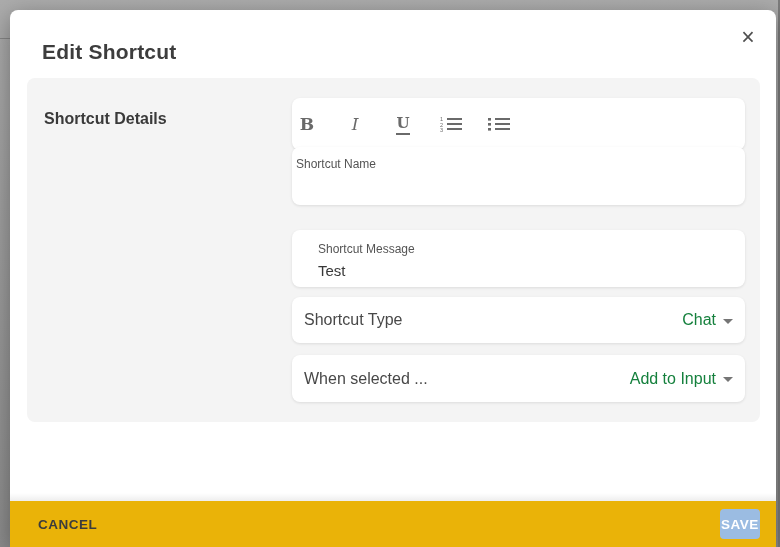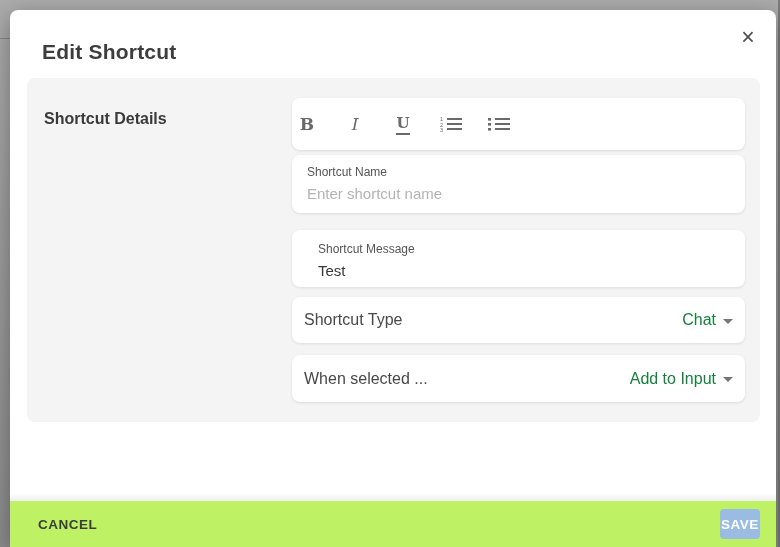--- a/index.html
+++ b/index.html
@@ -44,21 +44,21 @@
   .card-toolbar { top:20px; height:52px; display:flex; align-items:center; padding-left:0; }
   .tb-btn {
     width:30px; height:36px; margin-right:18px; border:none; background:transparent; cursor:pointer;
     display:flex; align-items:center; justify-content:center; color:#6a6a6a; padding:0;
   }
   .tb-bold   { font-family:"DejaVu Serif", serif; font-weight:bold; font-size:17px; }
   .tb-italic { font-family:"DejaVu Serif", serif; font-style:italic; font-size:17px; }
   .tb-under  { font-family:"DejaVu Serif", serif; font-weight:bold; font-size:15px; }
   .tb-under span { border-bottom:2px solid #6a6a6a; padding-bottom:1px; }
 
-  .card-name    { top:77px;  height:58px; padding:10px 15px; }
+  .card-name    { top:69px;  height:58px; padding:10px 4px; }
   .card-message { top:152px; height:57px; padding:12px 26px; }
   .field-label { font-size:12px; color:#545454; display:block; }
   .field-input {
     border:none; outline:none; background:transparent; width:100%;
     font-family:"Liberation Sans", sans-serif;
     font-size:15px; color:#383838; margin-top:6px; padding:0;
   }
   .field-input::placeholder { color:#b3b3b3; opacity:1; }
 
   .card-row { height:46px; display:flex; align-items:center; justify-content:space-between;
@@ -73,21 +73,21 @@
     border-left:5px solid transparent; border-right:5px solid transparent;
     border-top:5px solid #757575;
   }
 
   .scroll-shadow {
     position:absolute; left:0; top:483px; width:100%; height:8px;
     background:linear-gradient(to bottom, rgba(0,0,0,0), rgba(0,0,0,0.065));
   }
   .footer {
     position:absolute; left:0; top:491px; width:100%; height:46px;
-    background:#bef264; display:flex; align-items:center; justify-content:space-between;
+    background:#eab308; display:flex; align-items:center; justify-content:space-between;
     padding:0 16px 0 28px;
   }
   .cancel-btn {
     border:none; background:transparent; cursor:pointer; padding:0;
     font-family:"Liberation Sans", sans-serif;
     font-size:13.5px; font-weight:bold; letter-spacing:0.5px; color:#3c3c3c;
   }
   .save-btn {
     border:none; cursor:pointer; width:40px; height:30px; border-radius:4px;
     font-family:"Liberation Sans", sans-serif;
@@ -141,21 +141,20 @@
             <rect x="7" y="2" width="15" height="2" fill="#6a6a6a"></rect>
             <rect x="7" y="7" width="15" height="2" fill="#6a6a6a"></rect>
             <rect x="7" y="12" width="15" height="2" fill="#6a6a6a"></rect>
           </svg>
         </span>
       </button>
     </div>
 
     <div class="card card-name">
       <span class="field-label">Shortcut Name</span>
-      <input class="field-input" type="text" placeholder="Enter shortcut name" style="">
     </div>
 
     <div class="card card-message">
       <span class="field-label">Shortcut Message</span>
       <input class="field-input" type="text" value="Test" style="">
     </div>
 
     <div class="card card-row card-type">
       <span class="row-label">Shortcut Type</span>
       <span class="row-value-wrap">

